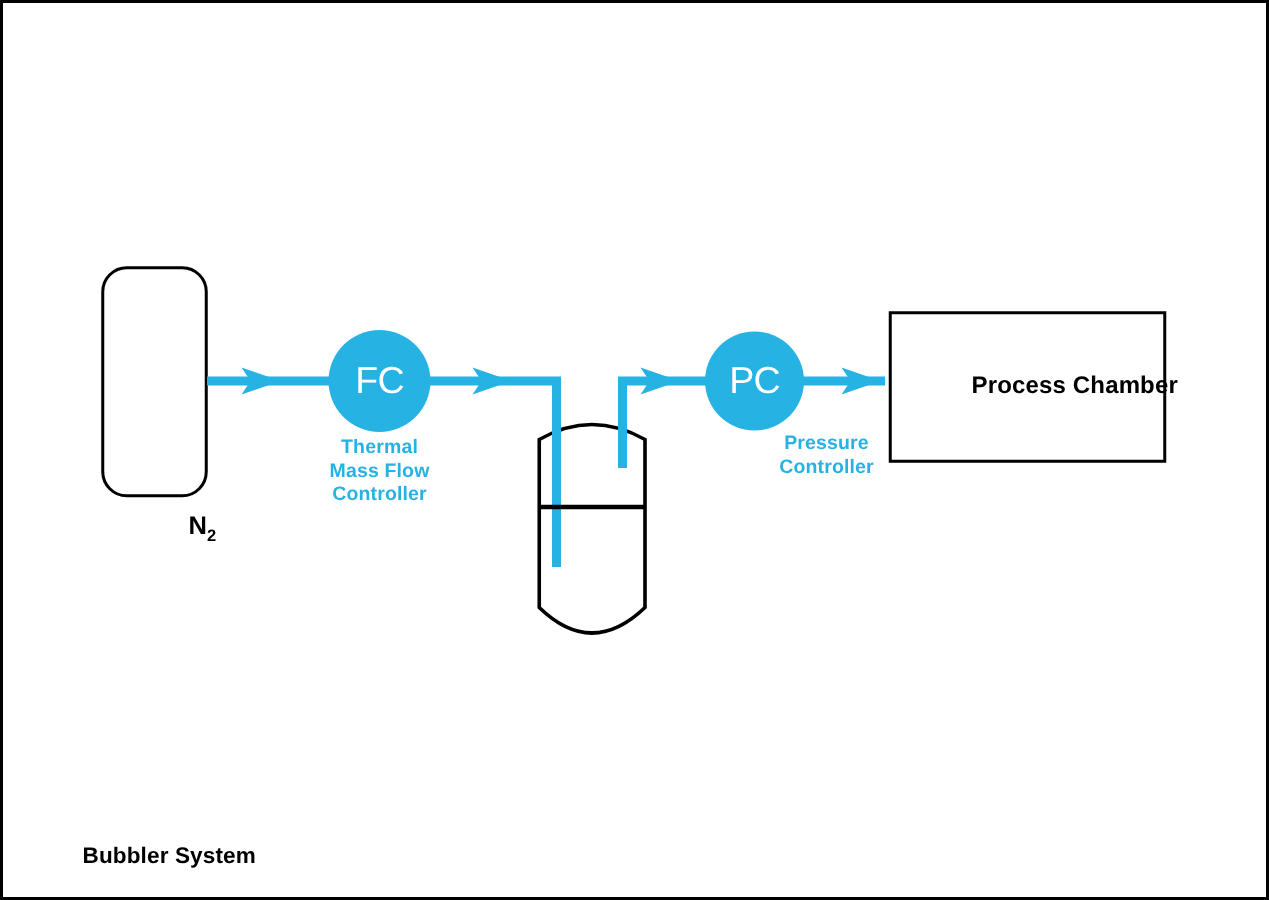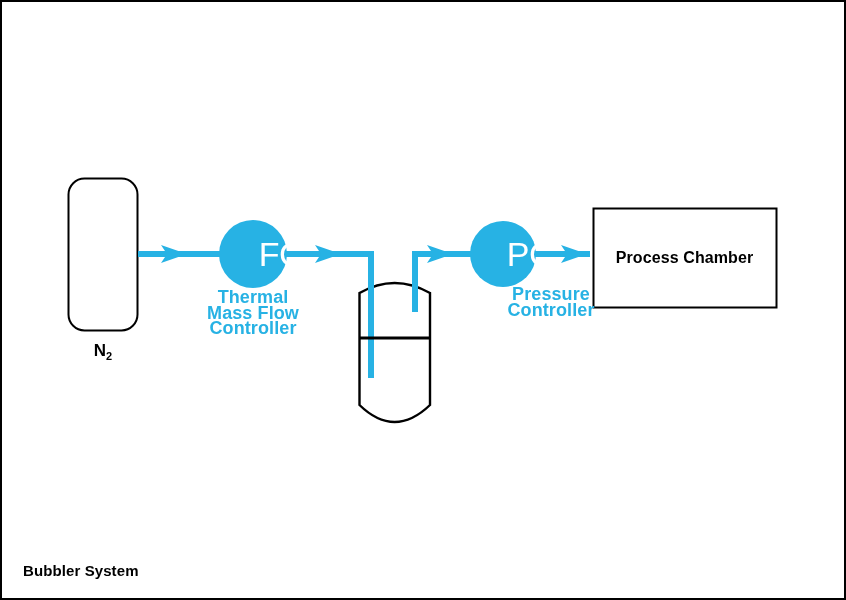--- a/index.html
+++ b/index.html
@@ -26,35 +26,36 @@
   .pipe{stroke:var(--accent);stroke-width:6;fill:none;stroke-linejoin:miter;}
   .arrowhead{fill:var(--accent);stroke:none;}
   .vessel-outline{fill:var(--bg);stroke:var(--outline);stroke-width:2.4;}
   .node-box{fill:var(--bg);stroke:var(--outline);stroke-width:2;}
   .node-circle{fill:var(--accent);stroke:none;}
   .liquid-line{stroke:var(--outline);stroke-width:3;fill:none;}
 
   .label{position:absolute;z-index:3;}
   .abbrev{
     width:100px;height:48px;
-    text-align:right;line-height:48px;
-    font-size:34px;letter-spacing:-0.5px;
+    text-align:center;line-height:48px;
+    font-size:25px;letter-spacing:-0.5px;
     color:var(--on-accent);
   }
   .caption{
     width:140px;text-align:center;
-    font-size:18px;font-weight:700;line-height:15.5px;
+    font-size:13px;font-weight:700;line-height:15.5px;
     letter-spacing:0.1px;
     color:var(--accent);
     white-space:pre-line;
   }
   .black-label{
     color:var(--outline);
     font-size:15px;font-weight:600;
     letter-spacing:0.1px;
+    padding-left:32px;
   }
   .n2-label{width:70px;text-align:center;font-size:17px;}
   .n2-label sub{font-size:11px;}
   .precursor-label{width:120px;text-align:center;font-size:15px;}
   .chamber-label{
     width:183px;height:99px;
     display:flex;align-items:center;justify-content:center;
     font-size:16px;
   }
   .figure-title{font-size:15px;}

